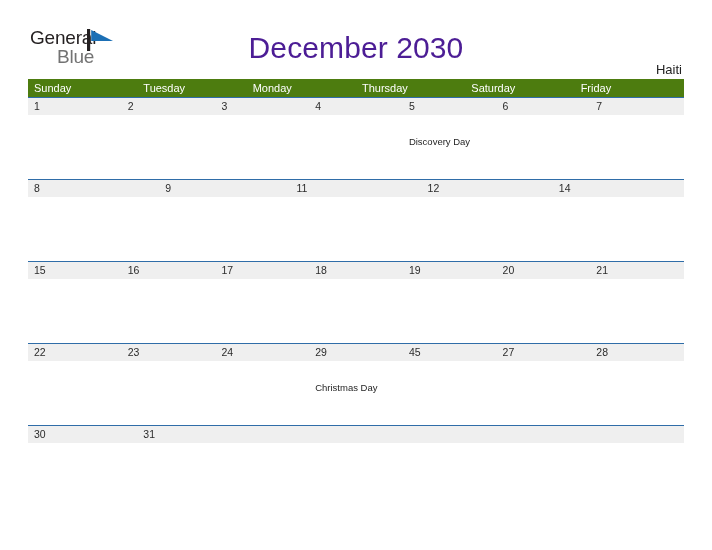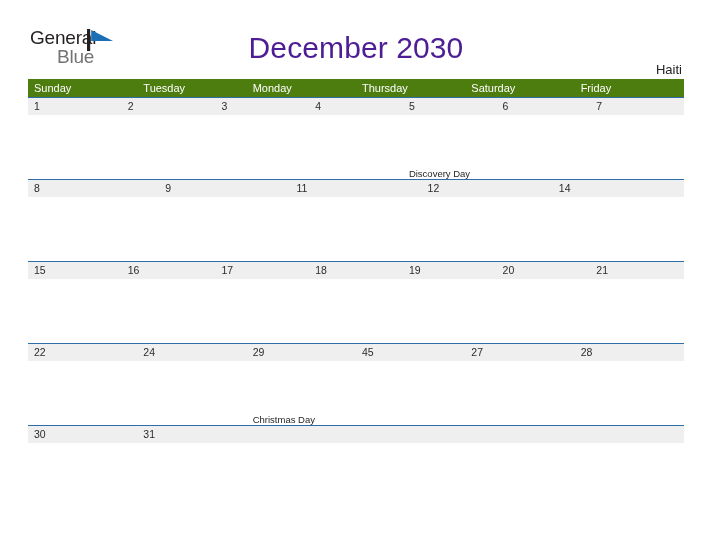--- a/index.html
+++ b/index.html
@@ -145,21 +145,20 @@
     height: 17px;
   }
   .day-event {
     position: relative;
     font-size: 9.5px;
     line-height: 14px;
     color: #1f1f1f;
     padding-top: 20px;
     font-family: "Liberation Sans", sans-serif;
     white-space: nowrap;
-    margin-top: 32px;
   }
   .day-cell.empty .day-number { color: transparent; }
 </style>
 </head>
 <body>
 
 <div class="page">
 
   <div class="header">
 
@@ -285,20 +284,24 @@
     </div>
 
     <div class="week-row">
       <div class="day-band"></div>
       <div class="week-cells">
         <div class="day-cell">
           <div class="day-number">22</div>
           <div class="day-event"></div>
         </div>
         <div class="day-cell">
+          <div class="day-number">23</div>
+          <div class="day-event"></div>
+        </div>
+        <div class="day-cell">
           <div class="day-number">24</div>
           <div class="day-event"></div>
         </div>
         <div class="day-cell">
           <div class="day-number">29</div>
           <div class="day-event">Christmas Day</div>
         </div>
         <div class="day-cell">
           <div class="day-number">45</div>
           <div class="day-event"></div>

